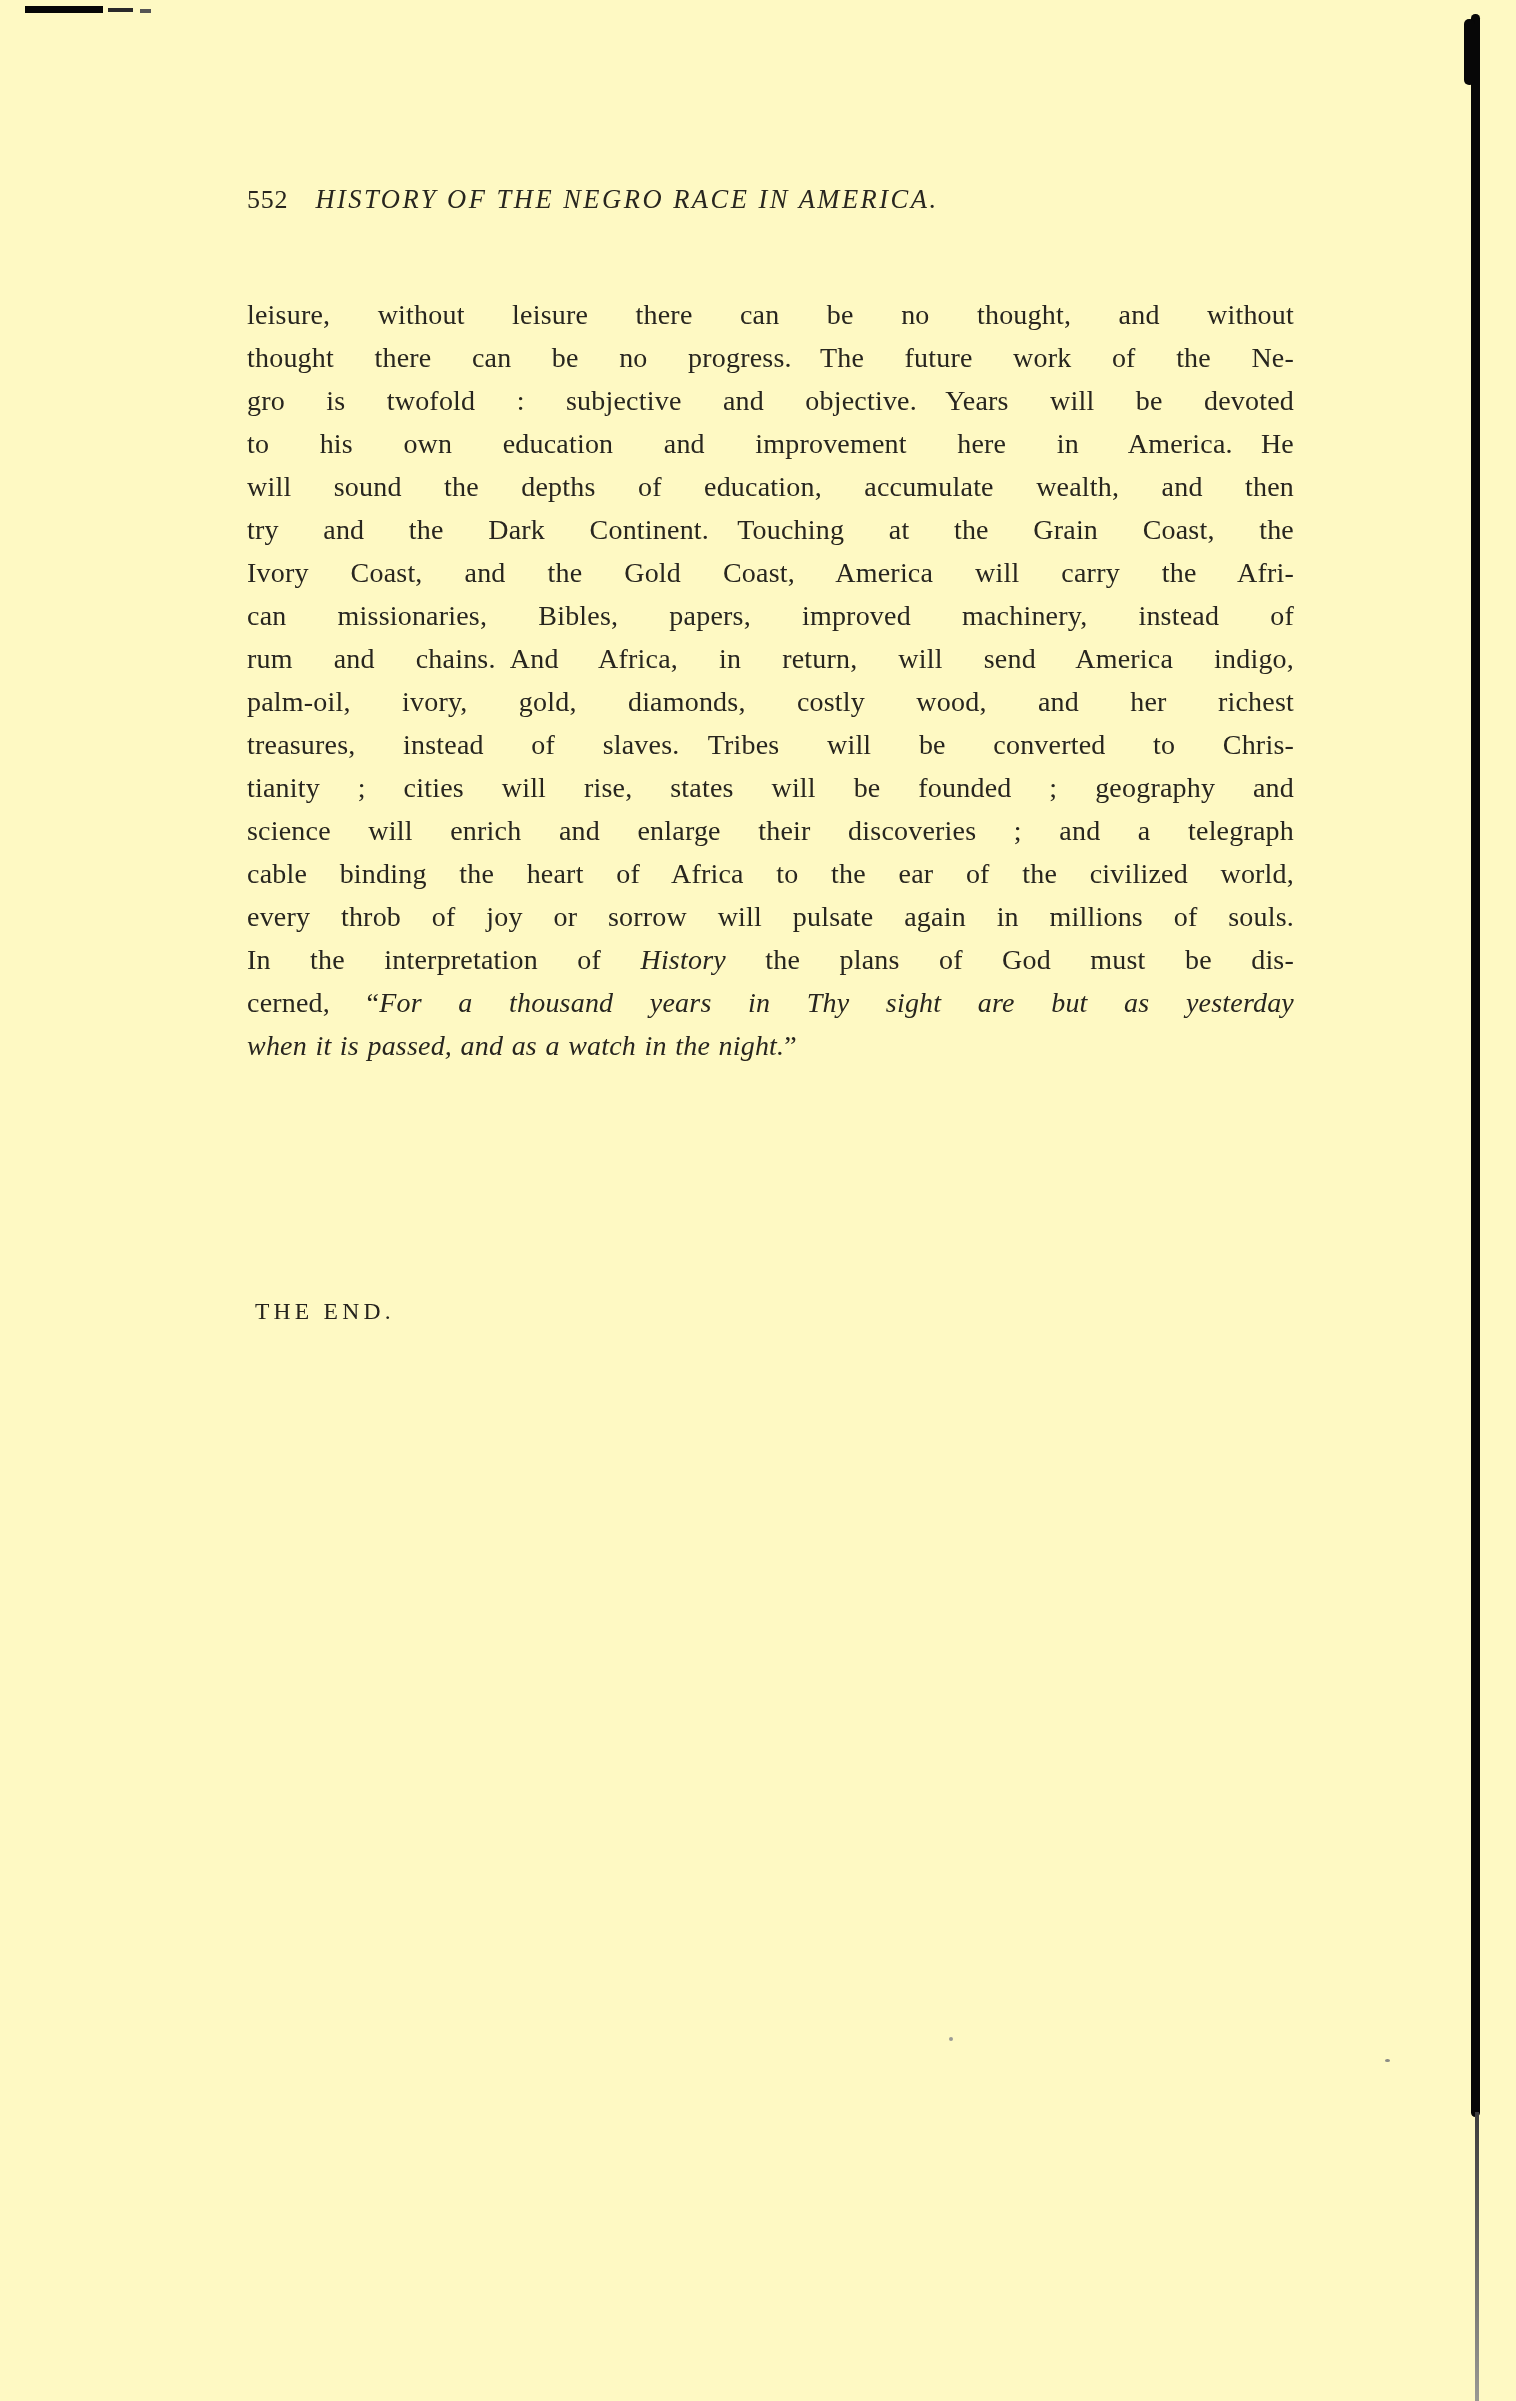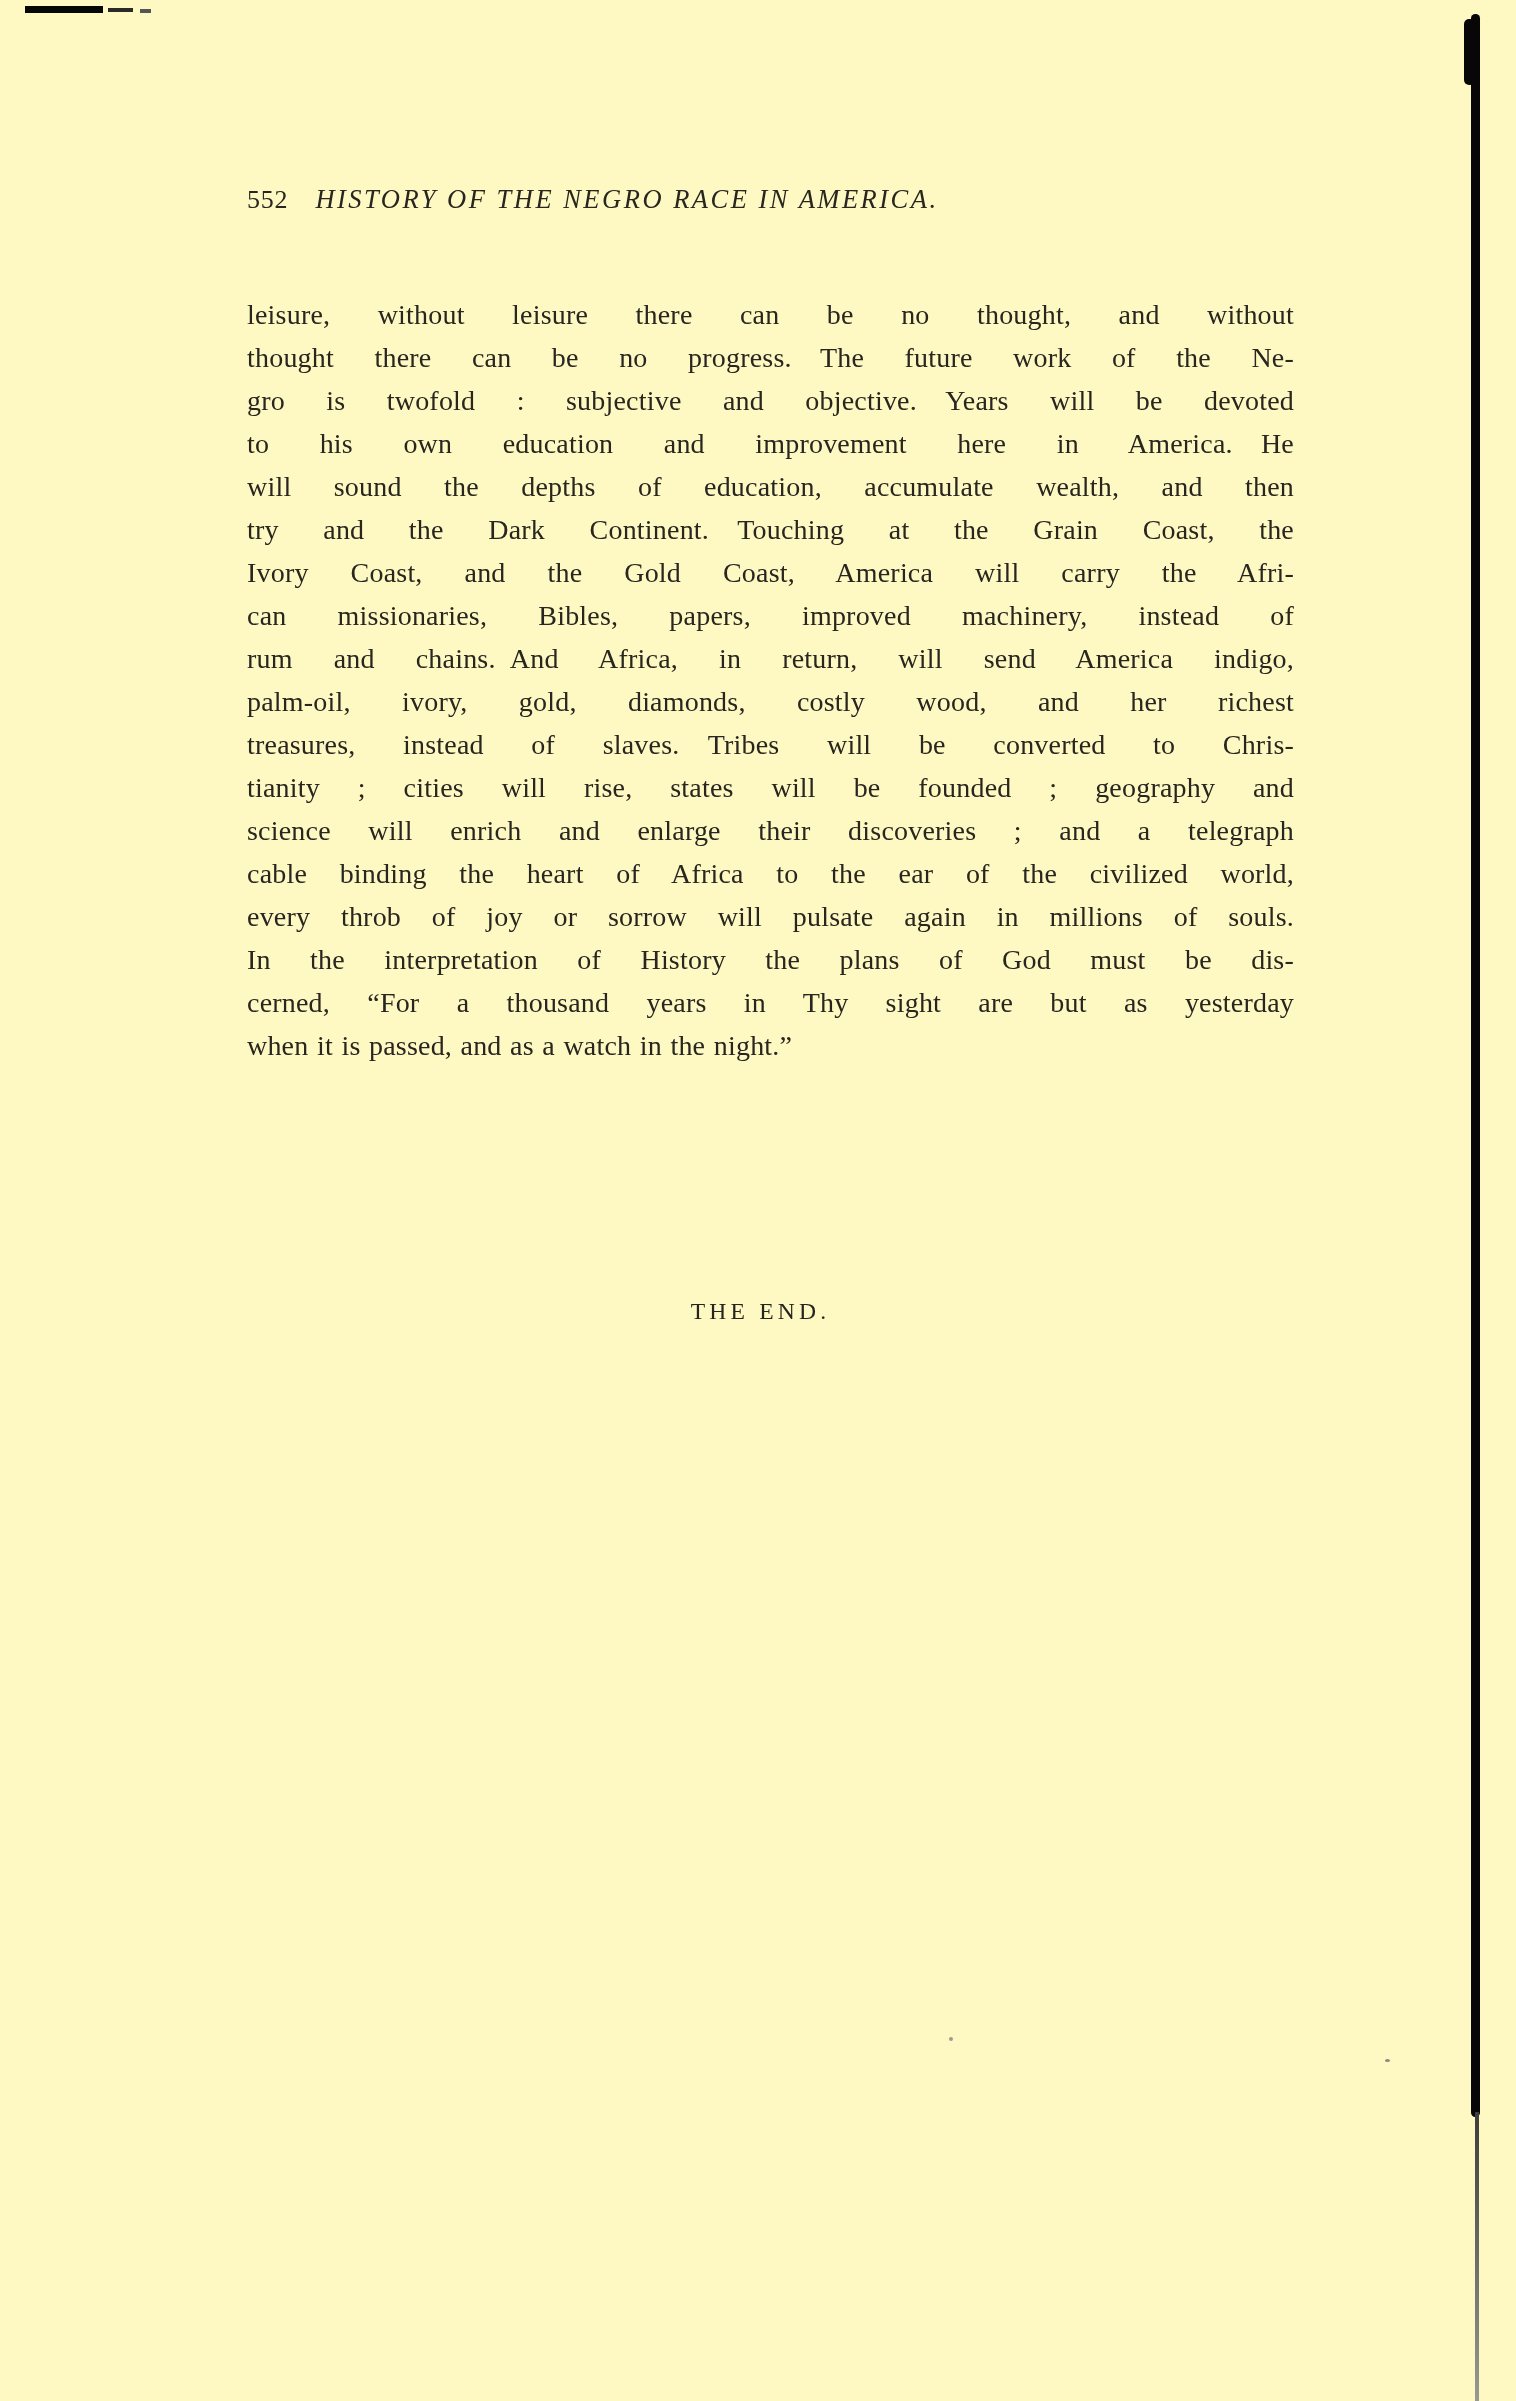--- a/index.html
+++ b/index.html
@@ -53,29 +53,29 @@
     letter-spacing: 0.2px;
     word-spacing: 1.3px;
     text-align: justify;
     text-align-last: justify;
     white-space: normal;
   }
   .line.para-end {
     text-align-last: left;
   }
   .italic {
+    font-style: italic;
   }
 
   
   .the-end {
     position: absolute;
-    left: 237px;
+    left: 255px;
     top: 1298px;
     width: 1047px;
-    text-align: center;
     font-size: 23.6px;
     letter-spacing: 4.2px;
     color: #26241e;
   }
 
   
   .artifact { position: absolute; }
   .mark-top-left-a { left: 25px;  top: 5.9px;  width: 78px;  height: 7.6px;  background: #060606; }
   .mark-top-left-b { left: 108px; top: 7.6px;  width: 25px;  height: 4.2px;  background: #2a2a2a; }
   .mark-top-left-c { left: 140px; top: 9.3px; width: 11px;  height: 3.4px;  background: #555; }

